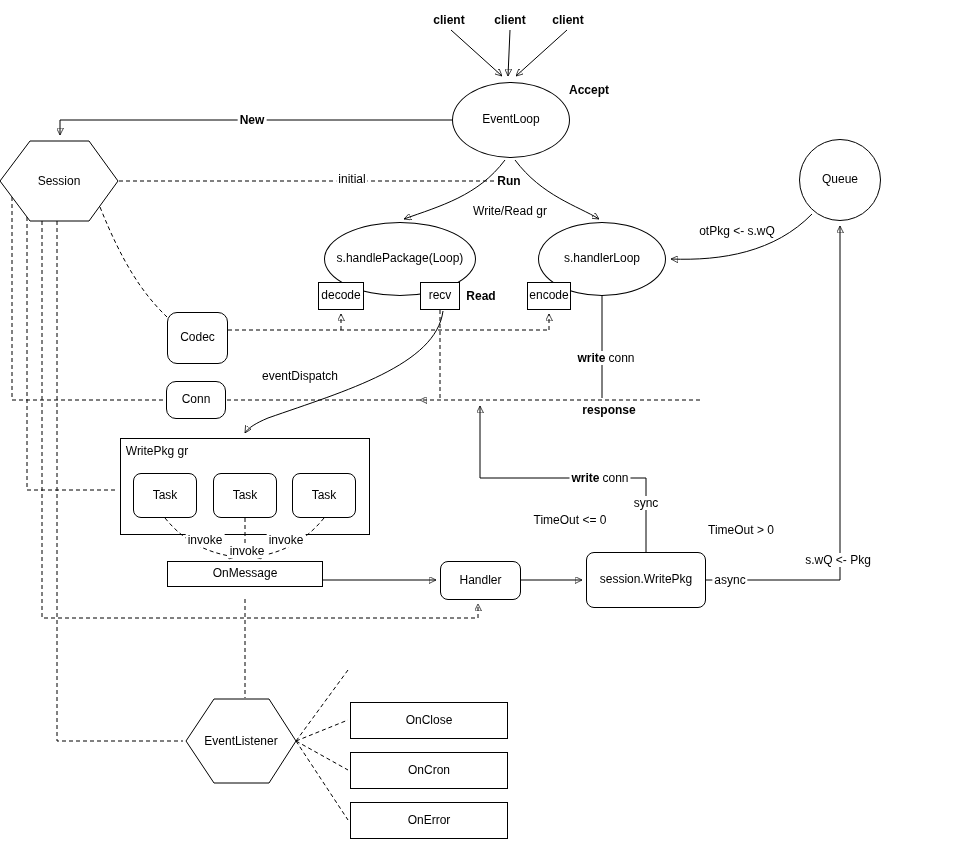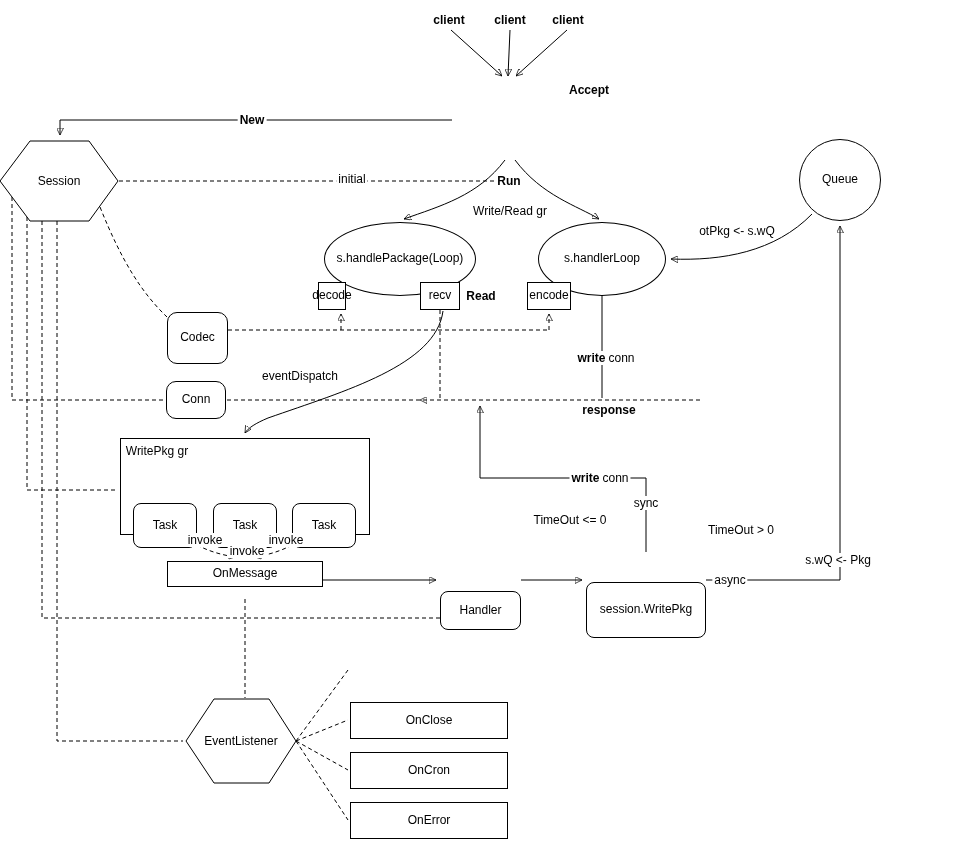--- a/index.html
+++ b/index.html
@@ -6,21 +6,21 @@
   html,body { background:#fff; font-family:"Liberation Sans", sans-serif; color:#000; }
   #canvas { position:relative; width:954px; height:853px; background:#fff; outline:1px solid #e4e4e4; overflow:hidden; }
   #edges { position:absolute; left:0; top:0; z-index:1; }
   #edges path { fill:none; stroke:#000; stroke-width:1; }
   #edges path.dash { stroke-dasharray:4 3; }
   #edges polygon { fill:#fff; stroke:#000; stroke-width:1; }
   .node { position:absolute; z-index:2; border:1px solid #000; background:#fff;
           display:flex; align-items:center; justify-content:center;
           font-size:12px; text-align:center; line-height:1.1; }
   .ellipse { border-radius:50%; }
-  .r8 { border-radius:8px;margin-top:30px; }
+  .r8 { border-radius:8px; }
   .r10 { border-radius:10px; }
   .group { background:transparent; }
   .lbl { position:absolute; z-index:3; transform:translate(-50%,-50%);
          font-size:12px; background:#fff; padding:0 2px; white-space:nowrap; }
   .b { font-weight:bold; }
   .nobg { background:transparent; }
   .sp { margin-right:3px;margin-top:45px; }
 </style>
 </head>
 <body>
@@ -67,24 +67,25 @@
     <path class="dash" d="M245,599 L245,698"></path>
     <path class="dash" d="M296,741 L348,670"></path>
     <path class="dash" d="M296,741 L348,720"></path>
     <path class="dash" d="M296,741 L348,770"></path>
     <path class="dash" d="M296,741 L348,820"></path>
 
     <polygon points="0,181 30,141 89,141 118,181 89,221 30,221"></polygon>
     <polygon points="186,741 214,699 269,699 296,741 269,783 214,783"></polygon>
   </svg>
 
+  <div class="node ellipse" style="left:452px;top:82px;width:118px;height:76px">EventLoop</div>
   <div class="node ellipse" style="left:799px;top:139px;width:82px;height:82px">Queue</div>
   <div class="node ellipse" style="left:324px;top:222px;width:152px;height:74px">s.handlePackage(Loop)</div>
   <div class="node ellipse" style="left:538px;top:222px;width:128px;height:74px">s.handlerLoop</div>
-  <div class="node" style="left:318px;top:282px;width:28px;height:28px">decode</div>
+  <div class="node" style="left:318px;top:282px;width:46px;height:28px">decode</div>
   <div class="node" style="left:420px;top:282px;width:40px;height:28px">recv</div>
   <div class="node" style="left:527px;top:282px;width:44px;height:28px">encode</div>
   <div class="node r10" style="left:167px;top:312px;width:61px;height:52px">Codec</div>
   <div class="node r10" style="left:166px;top:381px;width:60px;height:38px">Conn</div>
 
   <div class="node group" style="left:120px;top:438px;width:250px;height:97px"></div>
   <div class="lbl nobg" style="left:157px;top:451px">WritePkg gr</div>
   <div class="node r8" style="left:133px;top:473px;width:64px;height:45px">Task</div>
   <div class="node r8" style="left:213px;top:473px;width:64px;height:45px">Task</div>
   <div class="node r8" style="left:292px;top:473px;width:64px;height:45px">Task</div>

